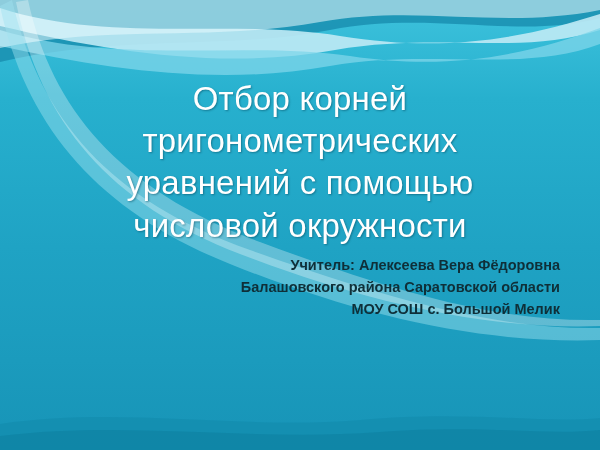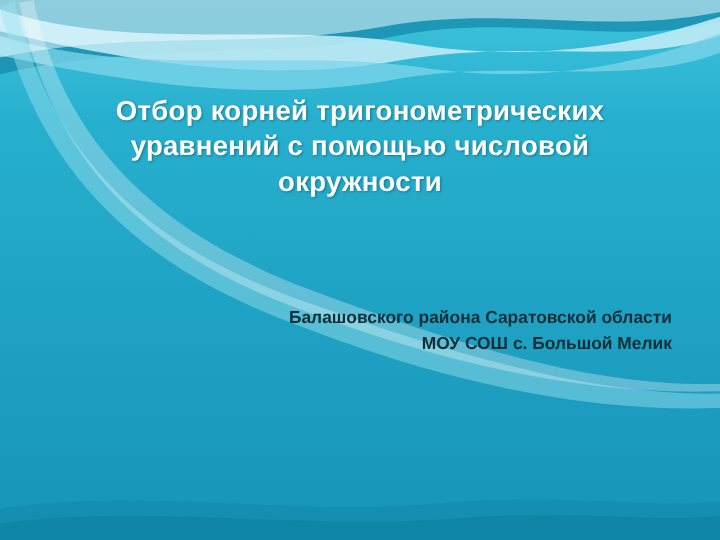--- a/index.html
+++ b/index.html
@@ -35,22 +35,22 @@
     top: 0;
     width: 600px;
     height: 450px;
   }
   .title {
     position: absolute;
     left: 60px;
     top: 78px;
     width: 480px;
     text-align: center;
-    font-size: 23px;
-    font-weight: bold;
+    font-size: 33px;
+    font-weight: normal;
     line-height: 1.28;
     color: #ffffff;
     letter-spacing: 0.2px;
     text-shadow: 1px 1px 2px rgba(0,60,80,0.45);
   }
   .subtitle {
     position: absolute;
     left: 130px;
     top: 255px;
     width: 430px;
@@ -84,18 +84,19 @@
              C490,330 370,304 240,254 C110,204 40,122 16,2 Z" fill="#ffffff" opacity="0.30"></path>
 
     <path d="M0,424 C120,406 240,430 360,420 C470,410 540,424 600,418 L600,450 L0,450 Z" fill="#0f88a8" opacity="0.45"></path>
     <path d="M0,436 C130,420 250,442 380,432 C480,424 545,436 600,430 L600,450 L0,450 Z" fill="#0c7e9d" opacity="0.5"></path>
   </svg>
 
   <div class="content">
     <div class="title">Отбор корней тригонометрических уравнений с помощью числовой окружности</div>
 
     <div class="subtitle">
+      <div>Учитель: Алексеева Вера Фёдоровна</div>
       <div>Балашовского района Саратовской области</div>
       <div>МОУ СОШ с. Большой Мелик</div>
     </div>
   </div>
 
 </div>
 
 </body></html>

